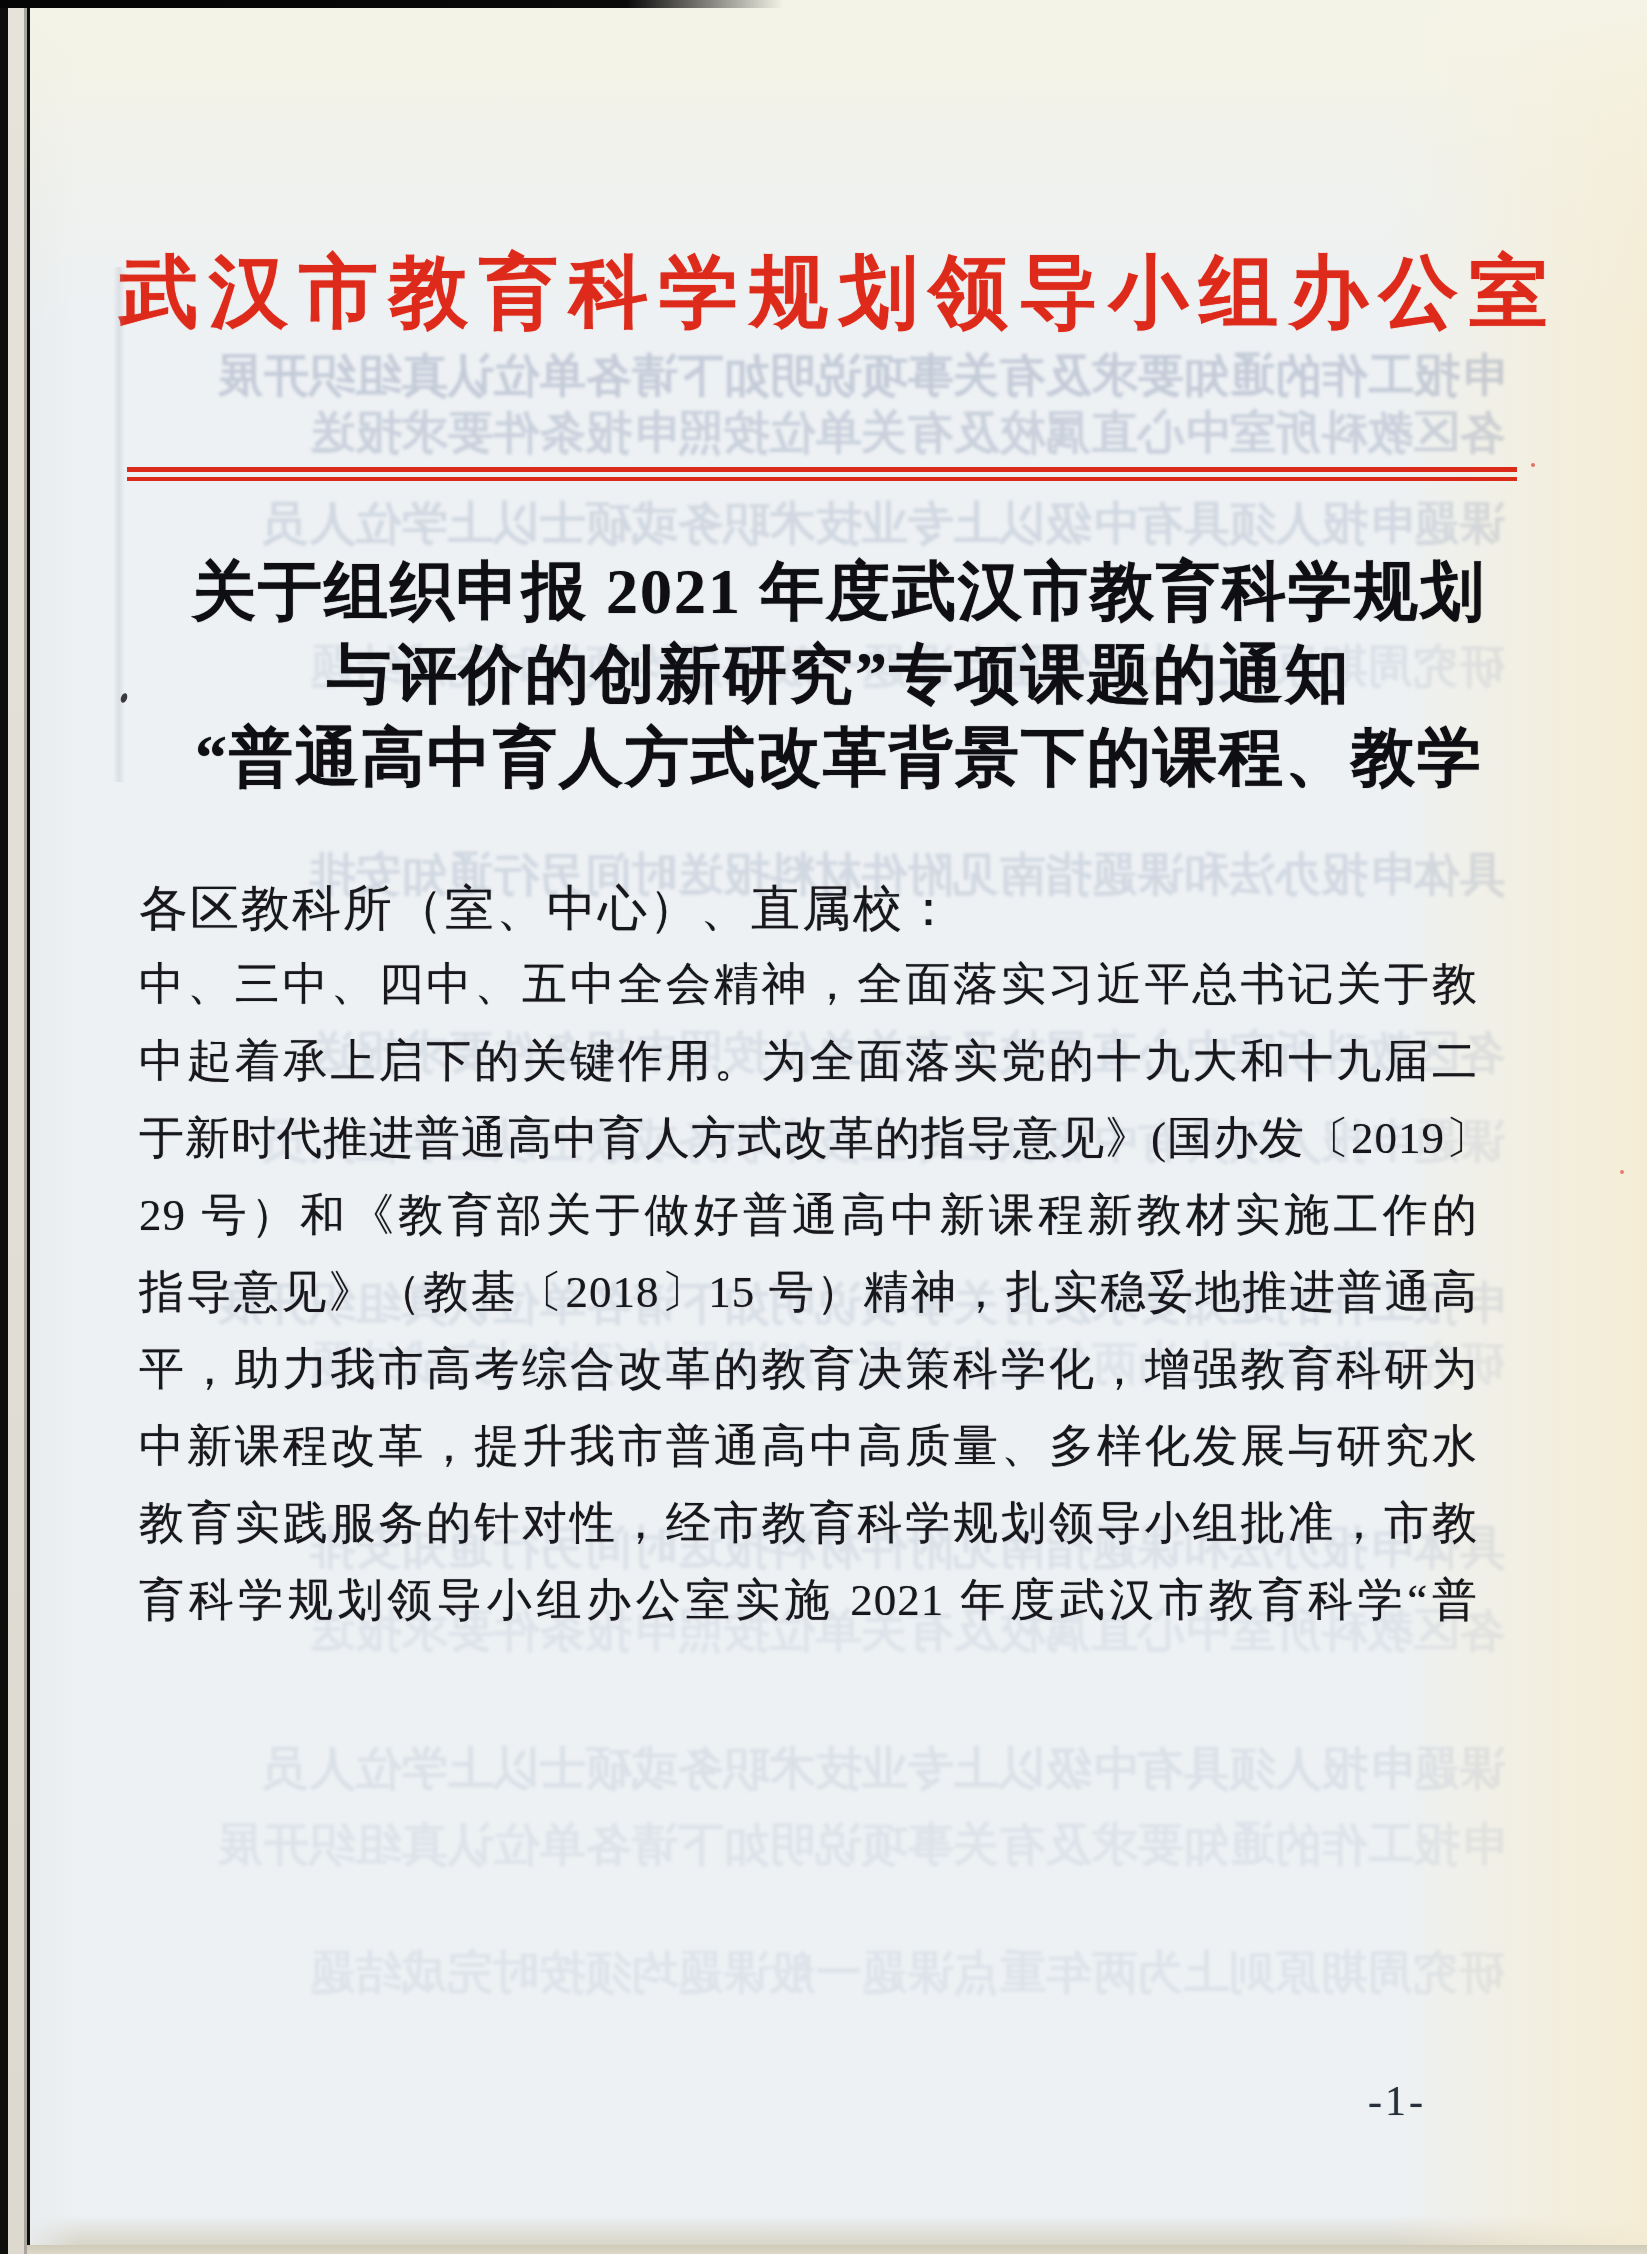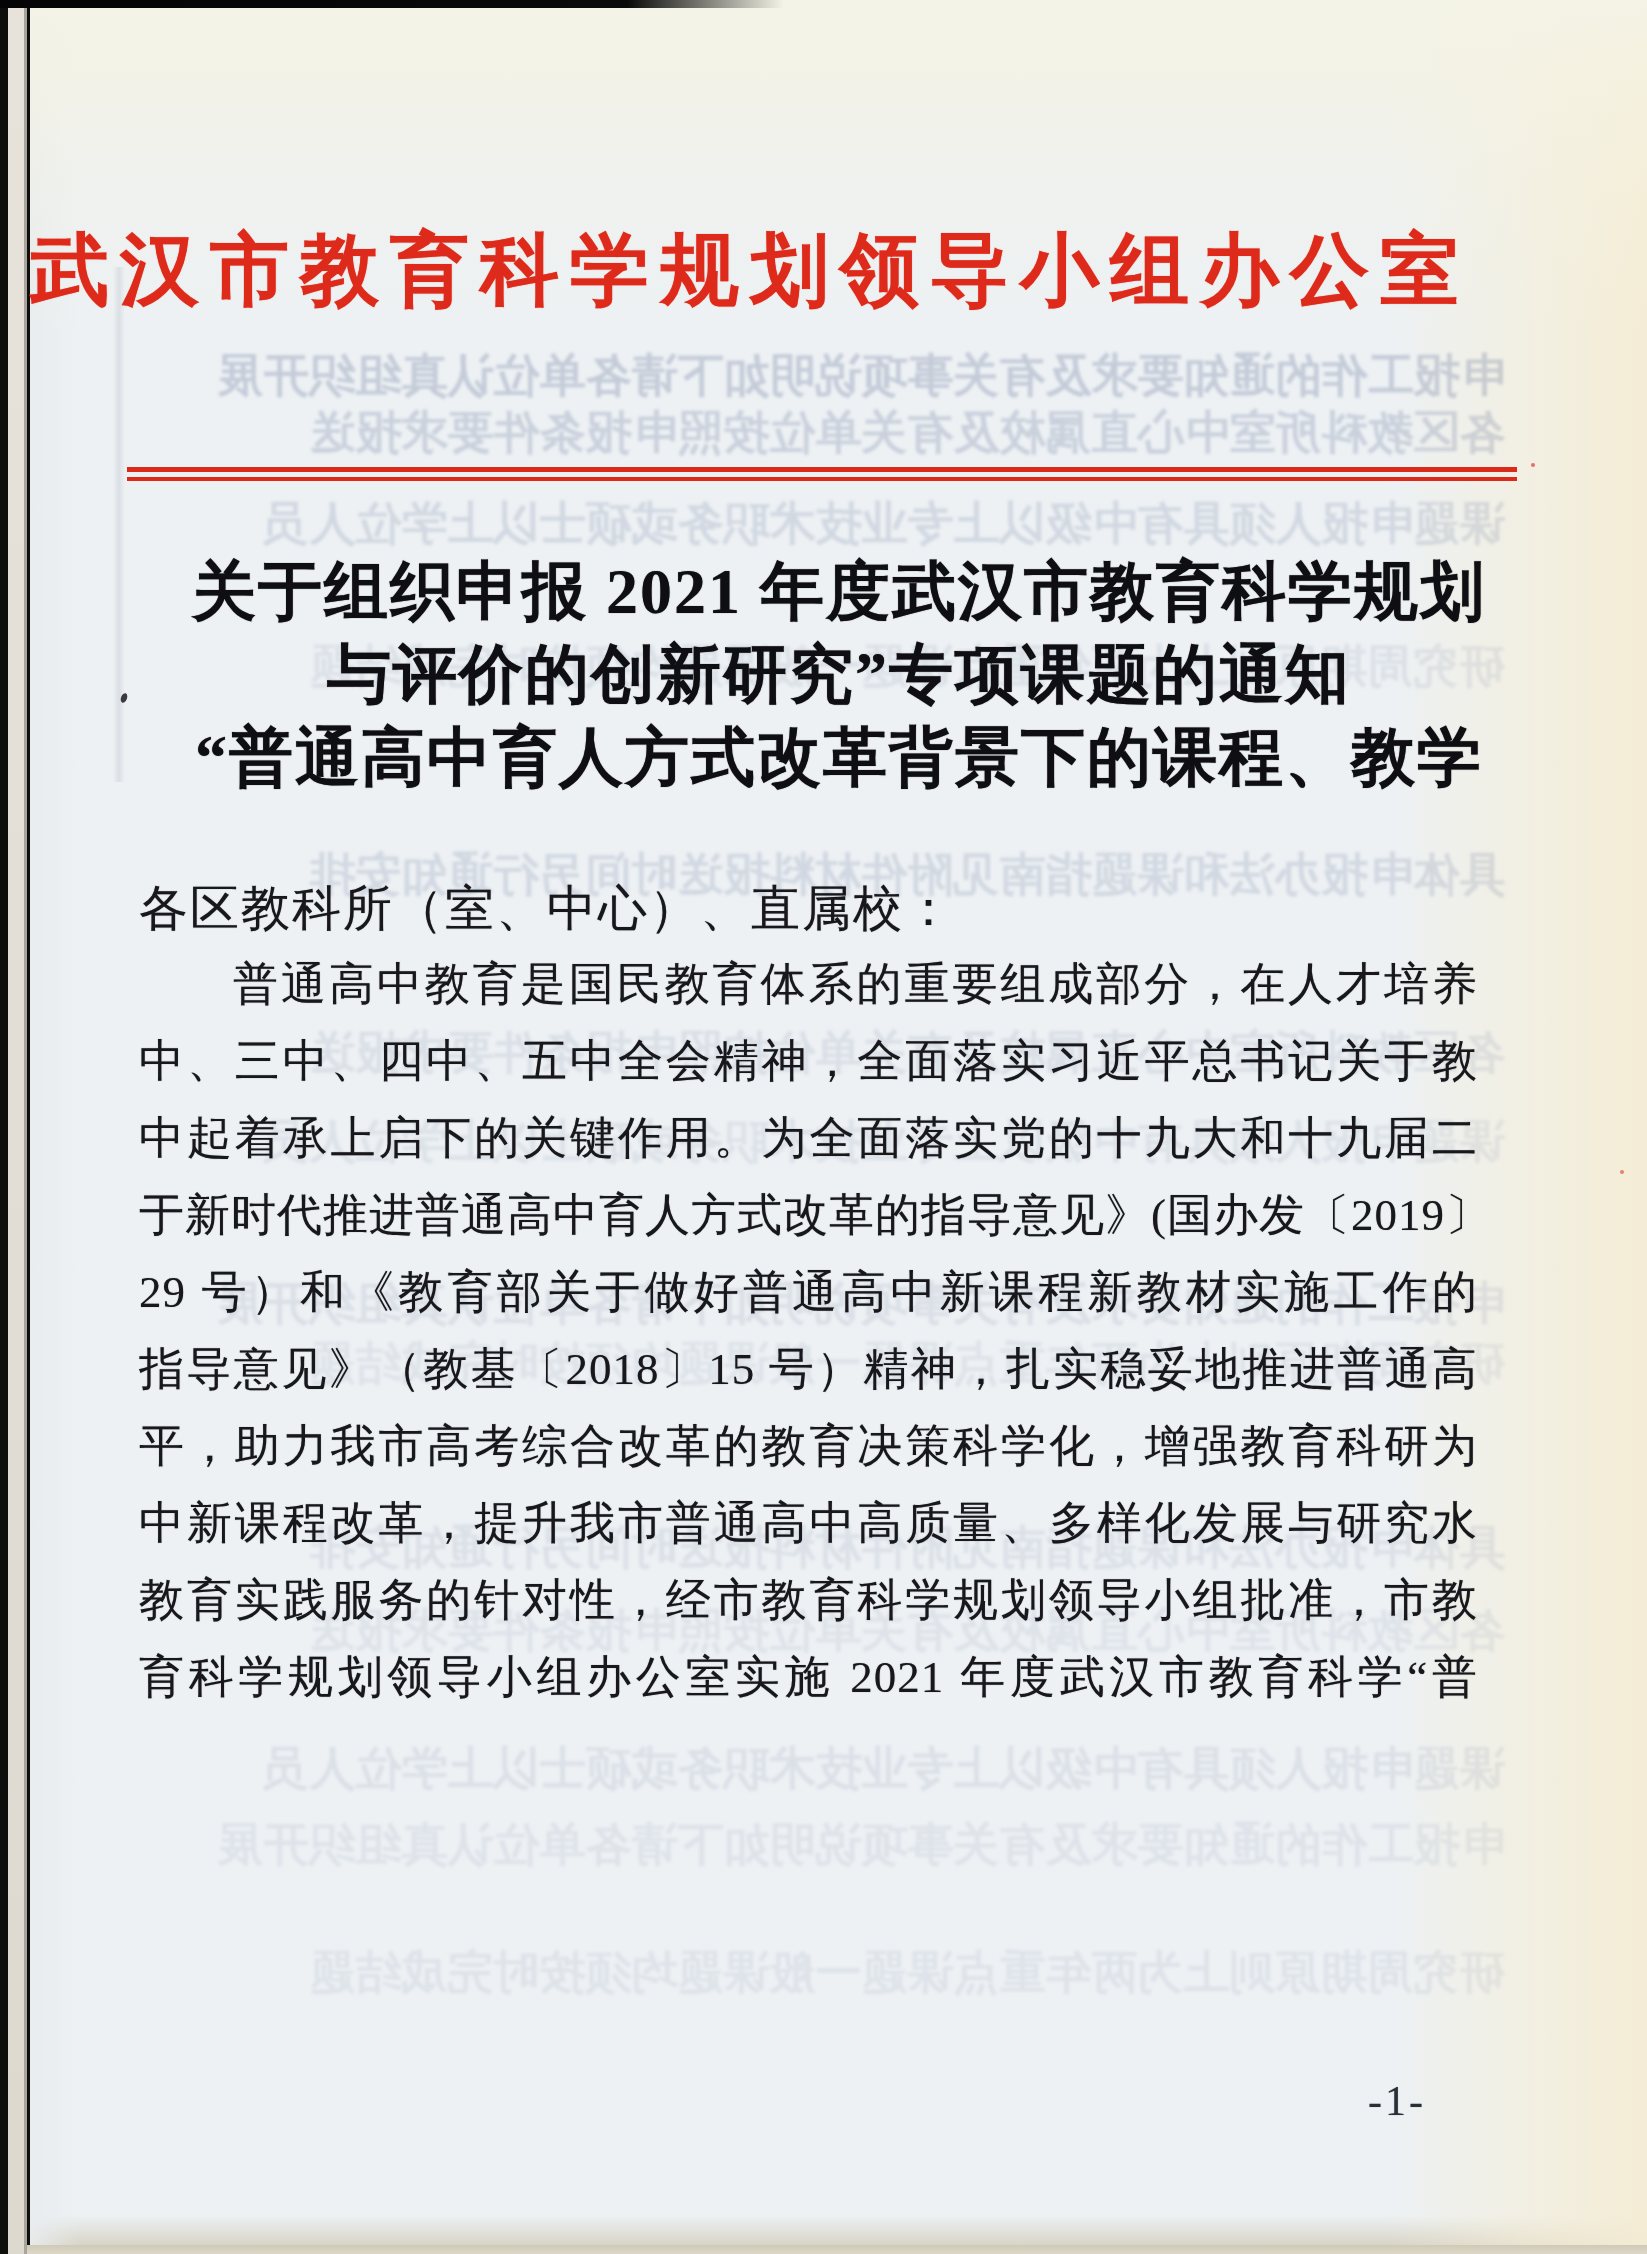--- a/index.html
+++ b/index.html
@@ -27,22 +27,22 @@
   .top-black-edge{
     position:absolute;left:0;top:0;width:784px;height:8px;
     background:linear-gradient(90deg,#050505 0%,#0a0a0a 80%,rgba(10,10,10,0) 100%);
   }
   .bottom-page-edge{
     position:absolute;left:27px;bottom:0;width:1621px;height:9px;
     background:linear-gradient(180deg,#cfcab8 0%,#ddd8c7 100%);
   }
   
   .letterhead{
-    position:absolute;left:30px;top:230px;width:1618px;
-    font-size:79px;line-height:1.05;font-weight:900;
+    position:absolute;left:30px;top:252px;width:1618px;
+    text-align:center;font-size:79px;line-height:1.05;font-weight:900;
     letter-spacing:11px;color:#de2a1a;white-space:nowrap;
     text-shadow:0 0 1px rgba(222,42,26,.65);
   }
   .red-rule{position:absolute;left:127px;top:467px;width:1390px;}
   .red-rule .r1{height:5px;background:#dc2a1a;}
   .red-rule .r2{height:4px;background:#dc2a1a;margin-top:5px;}
   
   .doc-title{
     position:absolute;left:30px;top:550px;width:1618px;text-align:center;
     font-weight:700;color:#0f0f13;font-size:64px;line-height:83px;letter-spacing:2px;
@@ -113,21 +113,20 @@
 
 <div class="doc-title">
   <div>关于组织申报 2021 年度武汉市教育科学规划</div>
   <div>与评价的创新研究”专项课题的通知</div>
   <div>“普通高中育人方式改革背景下的课程、教学</div>
 </div>
 
 <div class="salutation">各区教科所（室、中心）、直属校：</div>
 
 <div class="body-block">
-  <div class="body-line first">普通高中教育是国民教育体系的重要组成部分，在人才培养</div>
   <div class="body-line">中、三中、四中、五中全会精神，全面落实习近平总书记关于教</div>
   <div class="body-line">中起着承上启下的关键作用。为全面落实党的十九大和十九届二</div>
   <div class="body-line">于新时代推进普通高中育人方式改革的指导意见》(国办发〔2019〕</div>
   <div class="body-line">29 号）和《教育部关于做好普通高中新课程新教材实施工作的</div>
   <div class="body-line">指导意见》（教基〔2018〕15 号）精神，扎实稳妥地推进普通高</div>
   <div class="body-line">平，助力我市高考综合改革的教育决策科学化，增强教育科研为</div>
   <div class="body-line">中新课程改革，提升我市普通高中高质量、多样化发展与研究水</div>
   <div class="body-line">教育实践服务的针对性，经市教育科学规划领导小组批准，市教</div>
   <div class="body-line">育科学规划领导小组办公室实施 2021 年度武汉市教育科学“普</div>
 </div>

